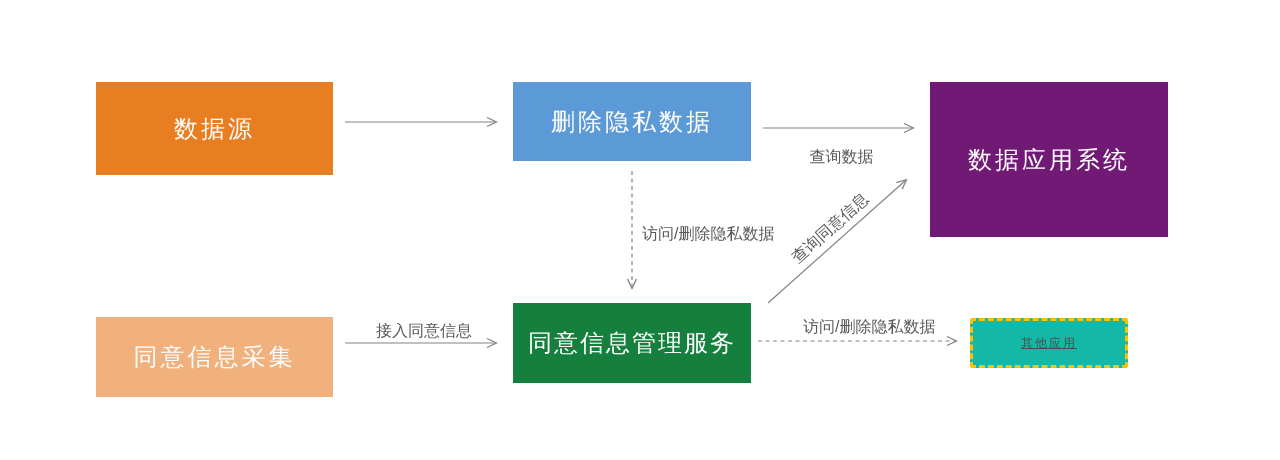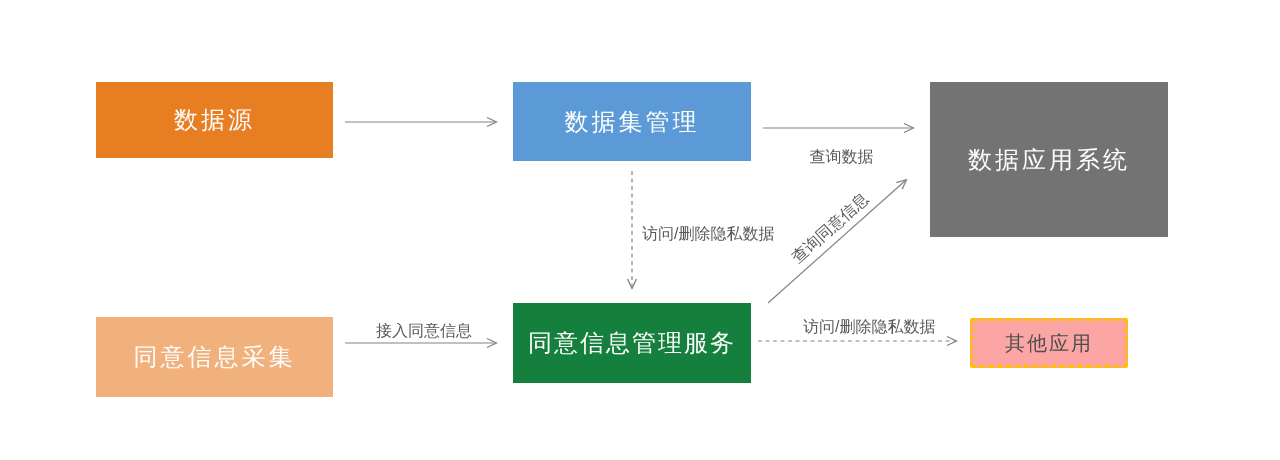--- a/index.html
+++ b/index.html
@@ -18,33 +18,34 @@
   .box {
     position: absolute;
     display: flex;
     align-items: center;
     justify-content: center;
     color: #fdfdfd;
     font-size: 24px;
     letter-spacing: 3px;
     box-sizing: border-box;
   }
-  .box-data-source        { left: 96px;  top: 82px;  width: 237px; height: 76px;  background: #E87E22; }
+  .box-data-source        { left: 96px;  top: 82px;  width: 237px; height: 93px;  background: #E87E22; }
   .box-dataset-mgmt       { left: 513px; top: 82px;  width: 238px; height: 79px;  background: #5B9AD6; }
-  .box-data-app-system    { left: 930px; top: 82px;  width: 238px; height: 155px; background: #737373; }
+  .box-data-app-system    { left: 930px; top: 82px;  width: 238px; height: 155px; background: #701a75; }
   .box-consent-collection { left: 96px;  top: 303px; width: 237px; height: 80px;  background: #F1B17D; margin-top: 14px; }
   .box-consent-mgmt       { left: 513px; top: 303px; width: 238px; height: 80px;  background: #15803d; letter-spacing: 2px; }
   .box-other-apps {
     left: 970px; top: 318px; width: 158px; height: 50px;
-    background: #fca5a5;
+    background: #14b8a6;
     border: 3px dashed #FFC000;
     border-radius: 2px;
     color: #4d4d4d;
-    font-size: 20px;
+    font-size: 12px;
     letter-spacing: 2px;
+    text-decoration: underline;
   }
   .arrow-label {
     position: absolute;
     color: #595959;
     font-size: 16px;
     white-space: nowrap;
     text-align: center;
   }
   .lbl-access-data      { left: 345px; top: 96px;  width: 158px; }
   .lbl-query-data       { left: 763px; top: 104px; width: 157px; margin-top: 43px; }
@@ -74,21 +75,21 @@
     <line x1="345" y1="343" x2="496" y2="343" stroke="#848484" stroke-width="1.2" marker-end="url(#head)"></line>
     <line x1="768" y1="303" x2="906" y2="180" stroke="#848484" stroke-width="1.2" marker-end="url(#head)"></line>
     <line x1="758" y1="341" x2="956" y2="341" stroke="#848484" stroke-width="1.2" stroke-dasharray="4 3.5" marker-end="url(#head)"></line>
   </svg>
 
   <div class="box box-data-source">
     <span>数据源</span>
   </div>
 
   <div class="box box-dataset-mgmt">
-    <span>数据集管理</span>
+    <span>删除隐私数据</span>
   </div>
 
   <div class="box box-data-app-system">
     <span>数据应用系统</span>
   </div>
 
   <div class="box box-consent-collection">
     <span>同意信息采集</span>
   </div>
 

